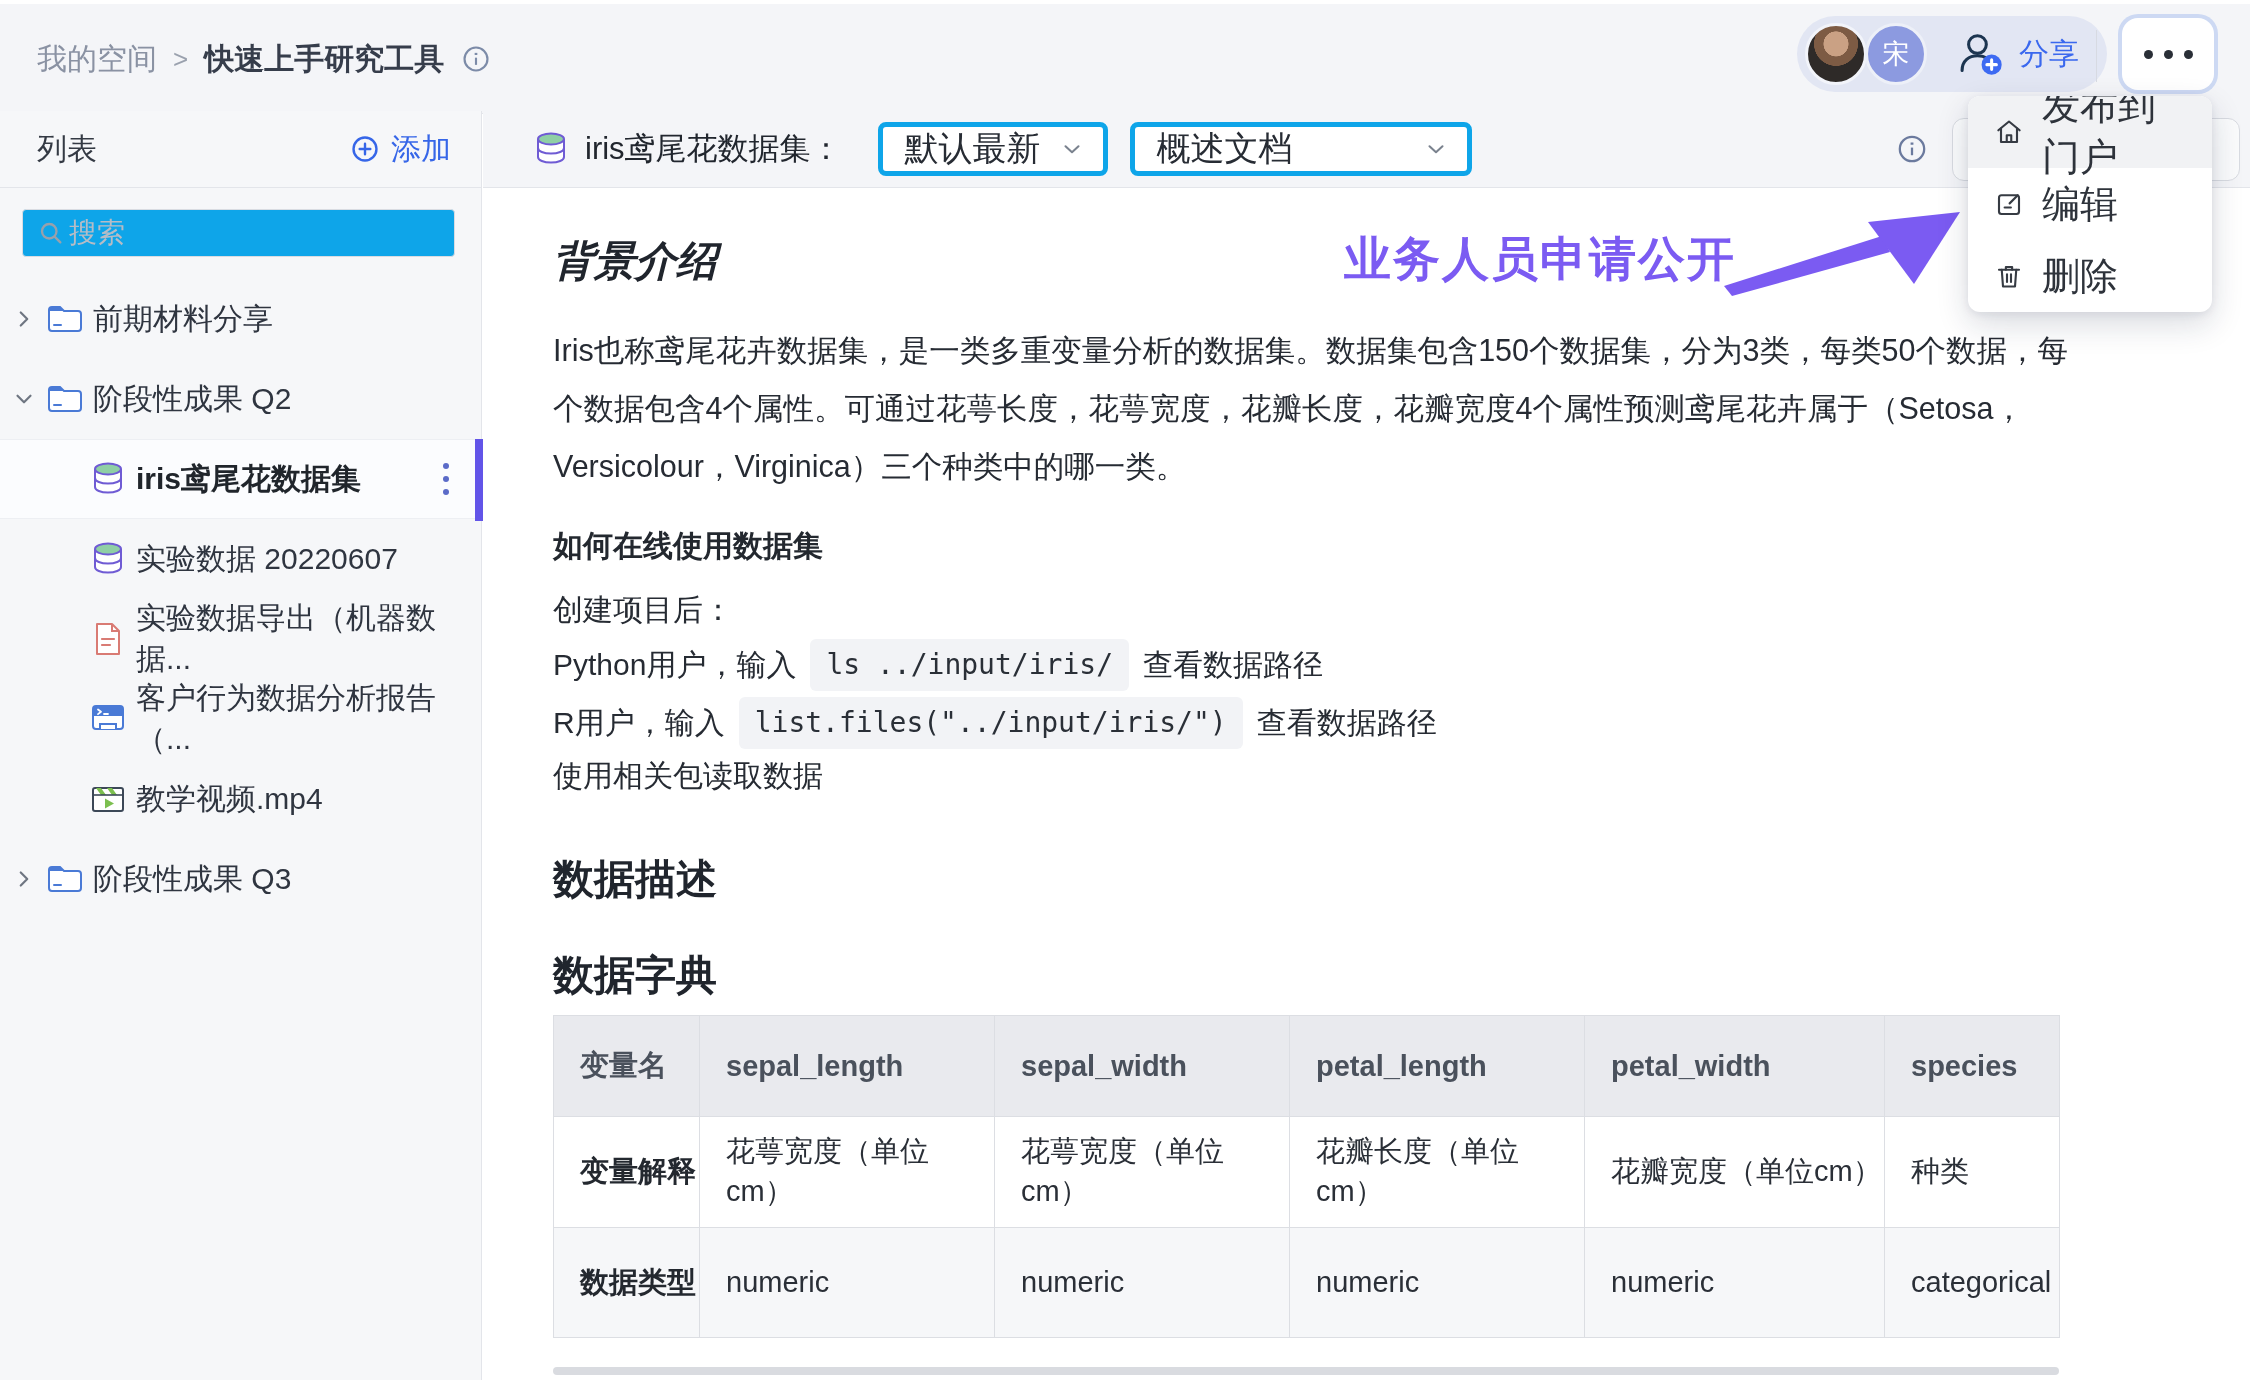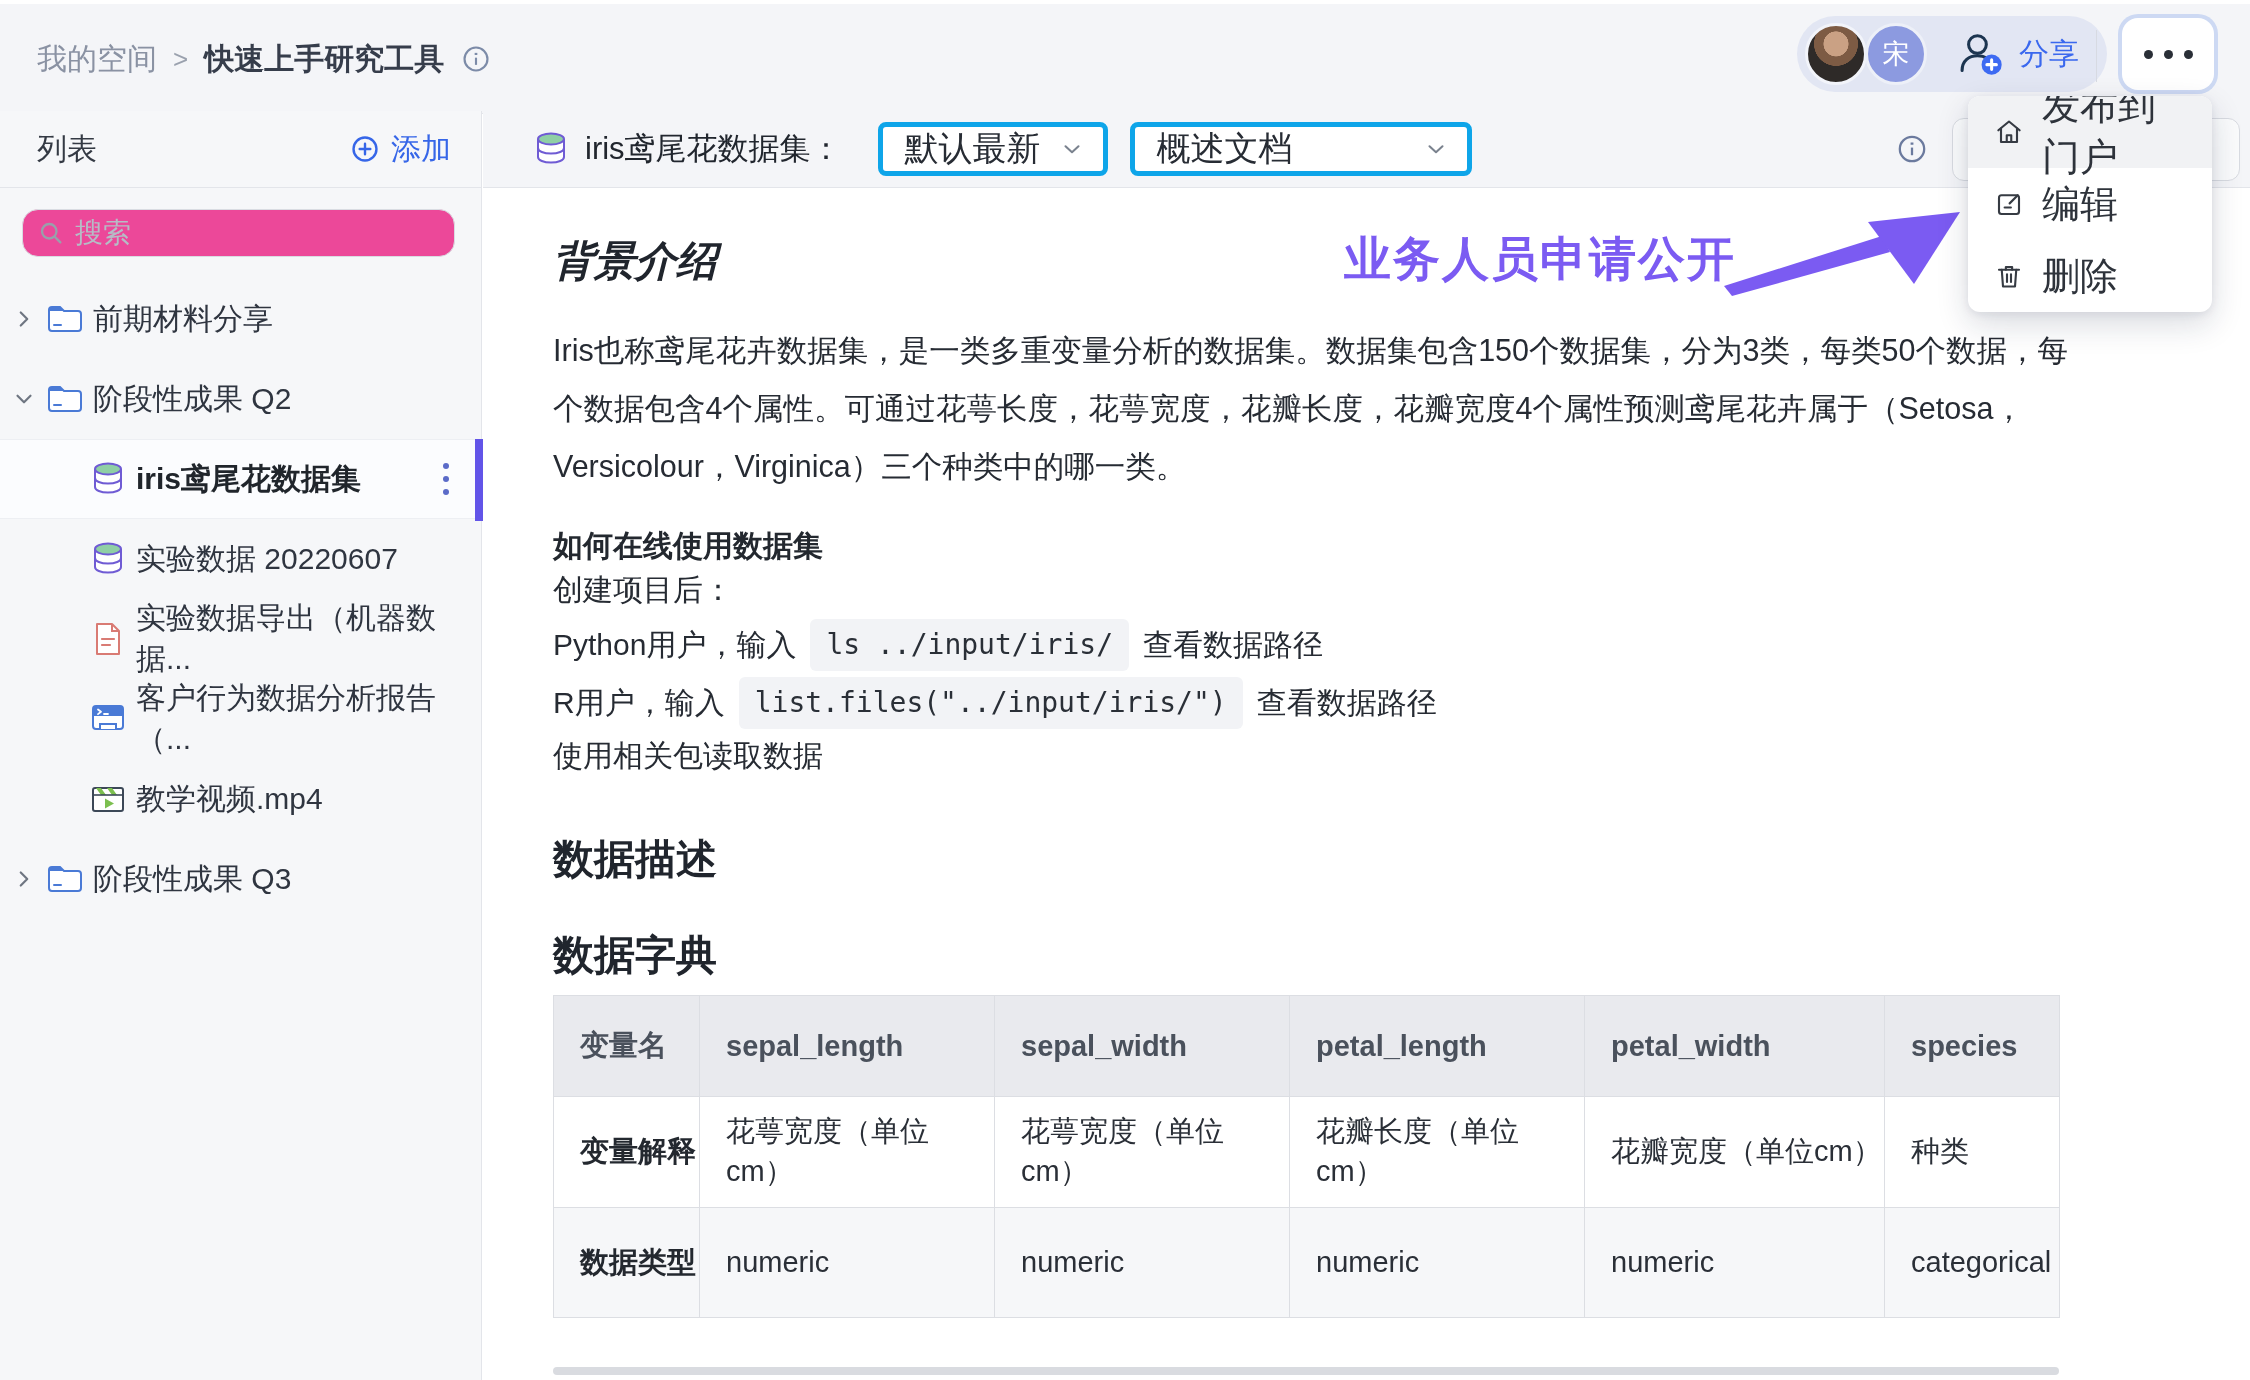--- a/index.html
+++ b/index.html
@@ -26,21 +26,21 @@
   
   .context-menu { position:absolute; left:1968px; top:96px; width:244px; background:#ffffff; border-radius:12px; box-shadow:0 12px 32px rgba(20,30,60,.16), 0 2px 8px rgba(20,30,60,.08); z-index:120; overflow:hidden; }
   .menu-item { height:72px; display:flex; align-items:center; gap:18px; padding:0 26px; font-size:38px; color:#2E333B; cursor:pointer; }
   .menu-item.highlight { background:#F1F2F4; }
 
   
   .sidebar { position:absolute; left:0; top:111px; width:482px; height:1269px; background:#F6F7F9; border-right:1px solid #E3E5EA; }
   .sidebar-header { height:77px; border-bottom:1px solid #E3E5EA; display:flex; align-items:center; padding:0 30px 0 37px;font-family:Liberation Serif, serif; }
   .sidebar-title { font-size:30px; color:#343A44; }
   .add-btn { margin-left:auto; display:flex; align-items:center; gap:10px; color:#3666E8; font-size:30px; cursor:pointer; }
-  .search-box { position:absolute; left:22px; top:21px; width:433px; height:48px; background:#ec4899; border:1px solid #D9DCE2; border-radius:16px; display:flex; align-items:center; padding:0 14px; gap:10px; }
+  .search-box { position:absolute; left:22px; top:21px; width:433px; height:48px; background:#0ea5e9; border:1px solid #D9DCE2; border-radius:4px; display:flex; align-items:center; padding:0 14px; gap:4px; }
   .search-box input { border:none; outline:none; background:transparent; font-size:28px; color:#2F3540; width:100%; font-family:inherit; }
   .search-box input::placeholder { color:#B6BCC6; }
   .tree { position:absolute; left:0; top:91px; width:482px; }
   .tree-row { height:80px; display:flex; align-items:center; gap:8px; font-size:30px; color:#2F3540; cursor:pointer; padding-left:11px; }
   .tree-row.child { padding-left:88px; }
   .tree-row.selected { position:relative; background:#FBFCFE; border-top:1px solid #EDEFF3; border-bottom:1px solid #EDEFF3; font-weight:700; color:#20252B; }
   .tree-row.selected .accent { position:absolute; right:-1px; top:-1px; width:8px; height:82px; background:#6254E8; }
   .kebab { position:absolute; right:33px; top:50%; transform:translateY(-50%); display:flex; flex-direction:column; gap:7px; cursor:pointer; }
   .kebab i { width:6px; height:6px; border-radius:50%; background:#5B6BC8; }
 
@@ -54,21 +54,21 @@
   .ch-info { position:absolute; left:1412px; top:21px; cursor:pointer; }
   .hidden-btn { position:absolute; left:1469px; top:7px; right:10px; height:63px; background:#FAFBFC; border:1px solid #D8DBE1; border-radius:12px; z-index:1; }
 
   
   .content { position:absolute; left:483px; top:189px; width:1767px; height:1191px; background:#ffffff; }
   .doc { padding:50px 0 0 70px; width:1680px; }
   .doc h1 { font-size:41px; line-height:44px; font-weight:700; color:#20252D; margin:0 0 38px;font-style:italic; }
   .doc .intro { font-size:30.5px; line-height:58px; color:#262B33; width:1535px; margin:0 0 34px; }
   .how-title { font-size:30px; line-height:34px; font-weight:700; color:#23282F; }
   .line { font-size:30px; line-height:34px; color:#262B33; display:flex; align-items:center; }
-  .l-step { margin-top:10px; }
+  .l-step { margin-top:30px; }
   .l-py { margin-top:14px; height:48px; }
   .l-r { margin-top:10px; height:48px; }
   .l-read { margin-top:12px; }
   .code-chip { font-family:"DejaVu Sans Mono","Liberation Mono",monospace; font-size:28px; background:#F2F3F6; border-radius:6px; padding:9px 16px; margin:0 14px; color:#2A2F37; white-space:nowrap; }
   .h2-desc { margin-top:64px; font-size:41px; line-height:44px; font-weight:700; color:#20252D; }
   .h2-dict { margin-top:52px; font-size:41px; line-height:44px; font-weight:700; color:#20252D; }
 
   table.dict { margin-top:18px; border-collapse:collapse; table-layout:fixed; width:1506px; font-size:29px; }
   table.dict th, table.dict td { border:1px solid #DCDEE3; text-align:left; padding-left:26px; vertical-align:middle; }
   table.dict thead tr { height:101px; background:#E9EAEE; }

